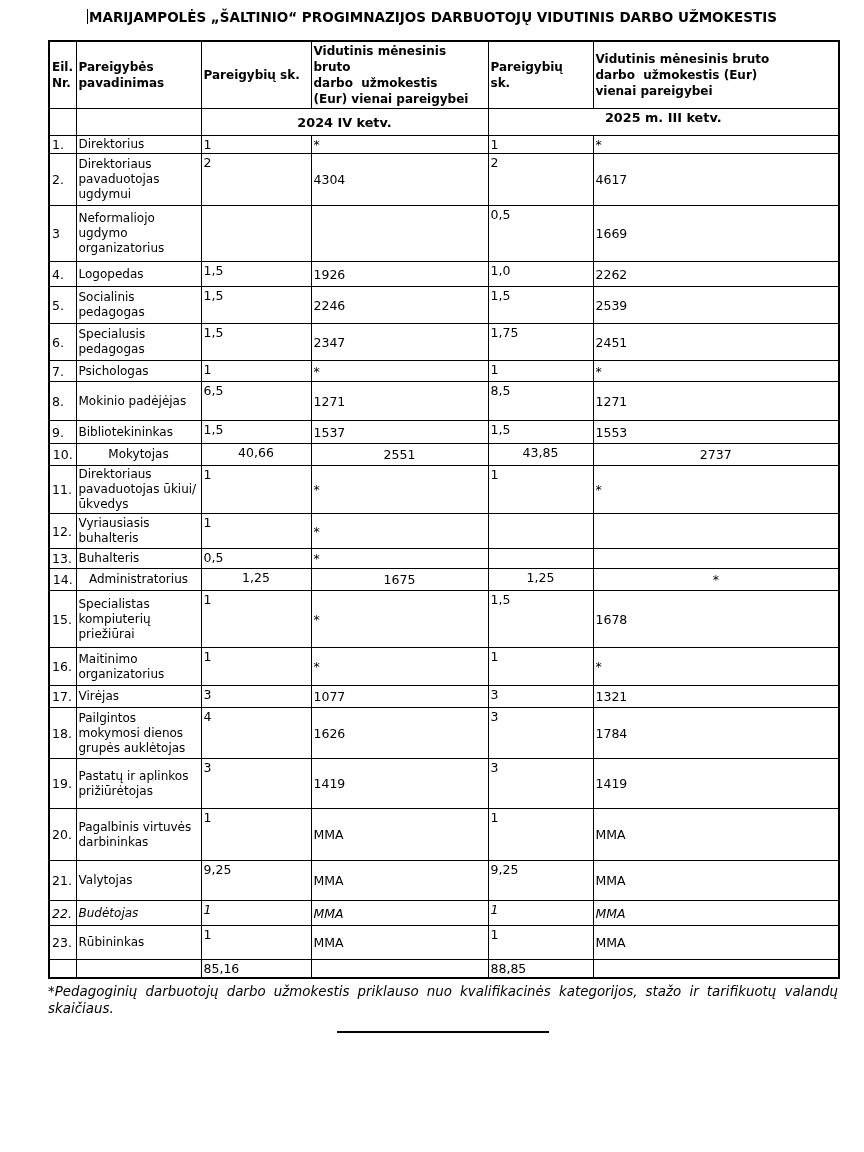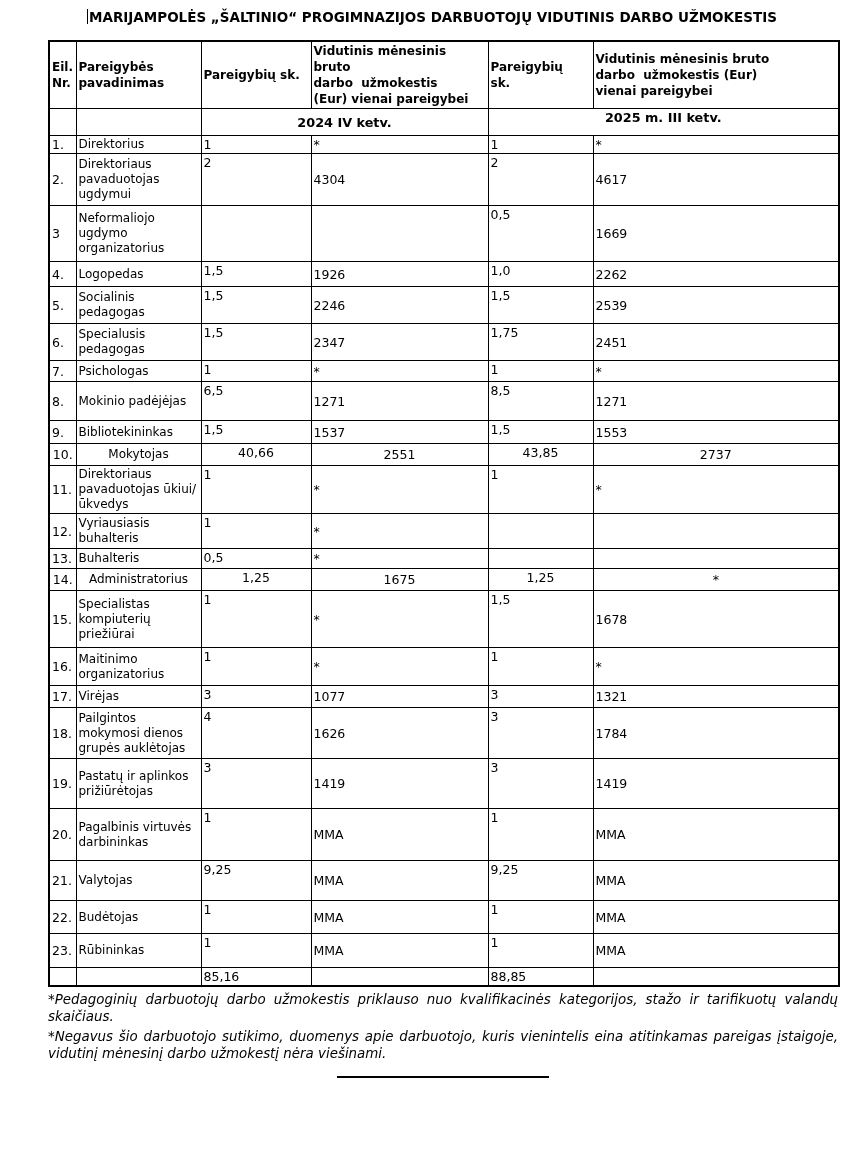--- a/index.html
+++ b/index.html
@@ -79,21 +79,21 @@
   tbody tr:nth-child(12){height:35px;}
   tbody tr:nth-child(13){height:20px;}
   tbody tr:nth-child(14){height:22px;text-align:center;}
   tbody tr:nth-child(15){height:57px;}
   tbody tr:nth-child(16){height:38px;margin-left:28px;}
   tbody tr:nth-child(17){height:22px;padding-left:40px;}
   tbody tr:nth-child(18){height:51px;}
   tbody tr:nth-child(19){height:50px;}
   tbody tr:nth-child(20){height:52px;}
   tbody tr:nth-child(21){height:40px;}
-  tbody tr:nth-child(22){height:33px;}
+  tbody tr:nth-child(22){height:25px;font-style:italic;}
   tbody tr:nth-child(23){height:34px;}
   tbody tr:nth-child(24){height:18px;}
   .notes{margin-top:5px;}
   .notes p{
     margin:0 0 4px 0;
     text-align:justify;
     font-size:13.4px;
     line-height:16.5px;
     font-style:italic;
   }
@@ -334,17 +334,16 @@
           <td class="c3">85,16</td>
           <td class="c4"></td>
           <td class="c5">88,85</td>
           <td class="c6"></td>
         </tr>
       </tbody>
   </table>
 
   <div class="notes">
     <p>*Pedagoginių darbuotojų darbo užmokestis priklauso nuo kvalifikacinės kategorijos, stažo ir tarifikuotų valandų skaičiaus.</p>
-    <p>*Negavus šio darbuotojo sutikimo, duomenys apie darbuotojo, kuris vienintelis eina atitinkamas pareigas įstaigoje, vidutinį mėnesinį darbo užmokestį nėra viešinami.</p>
   </div>
 
   <div class="sig-line"></div>
 </div>
 
 </body></html>

